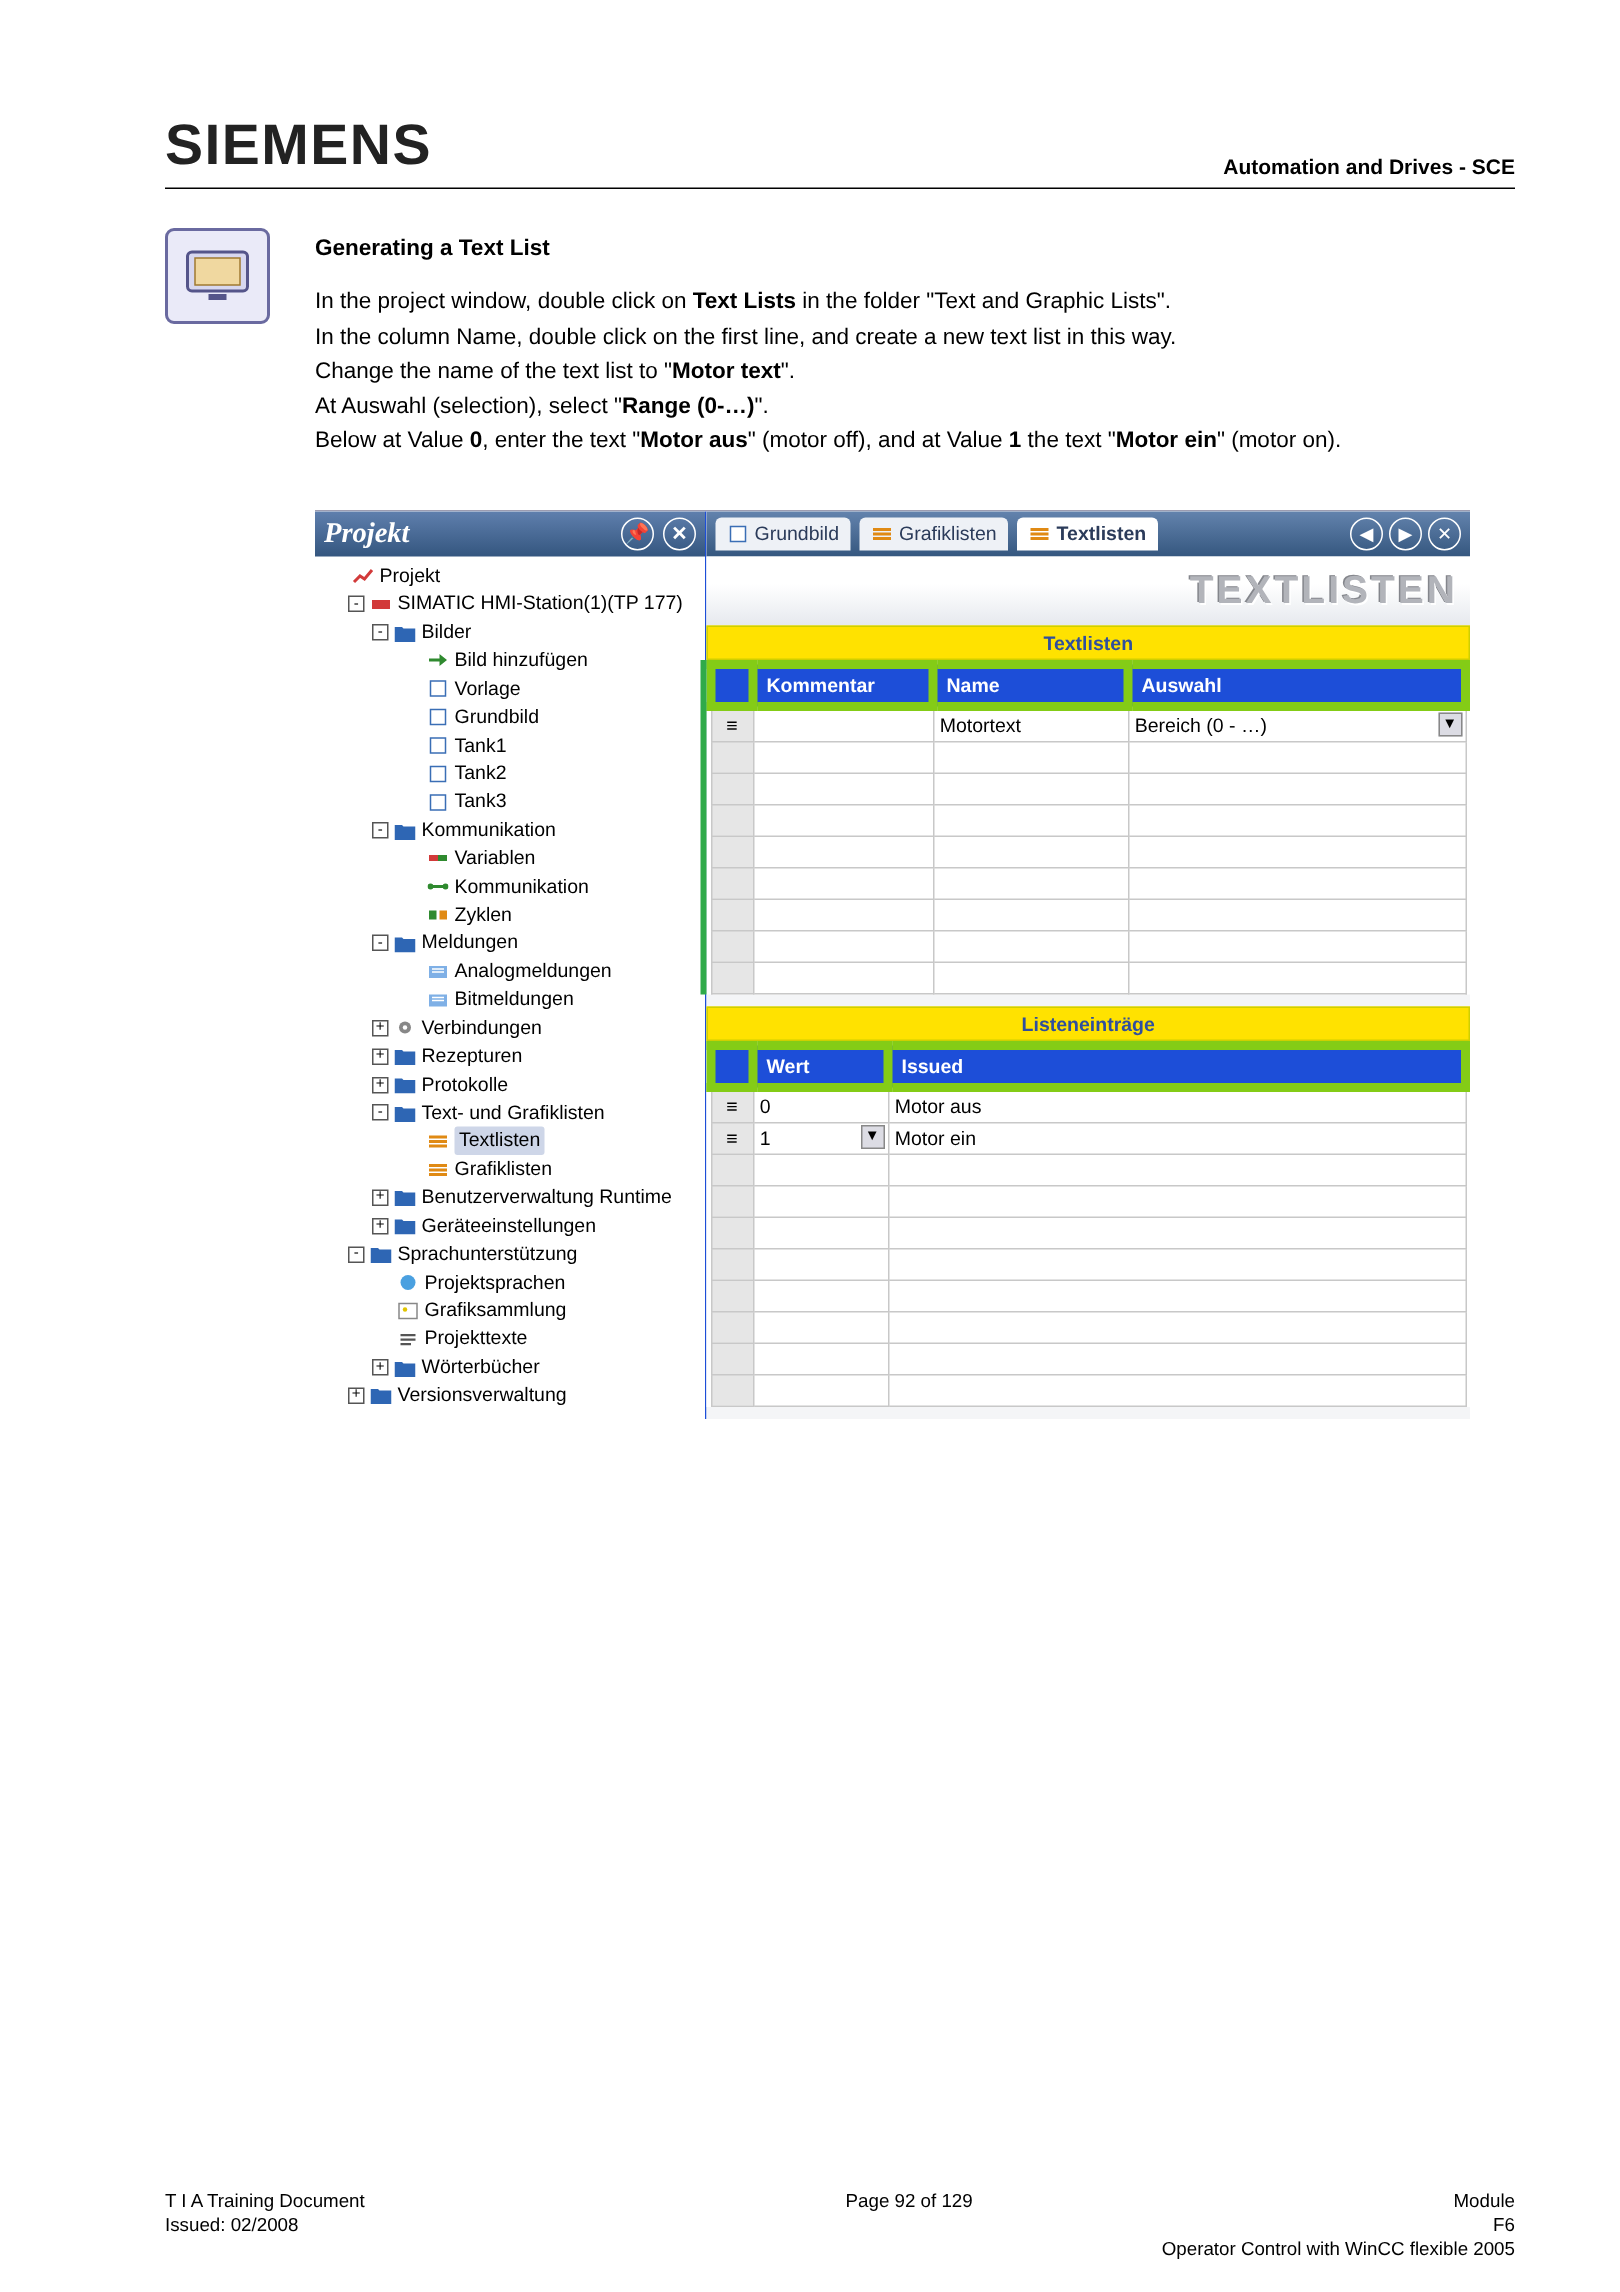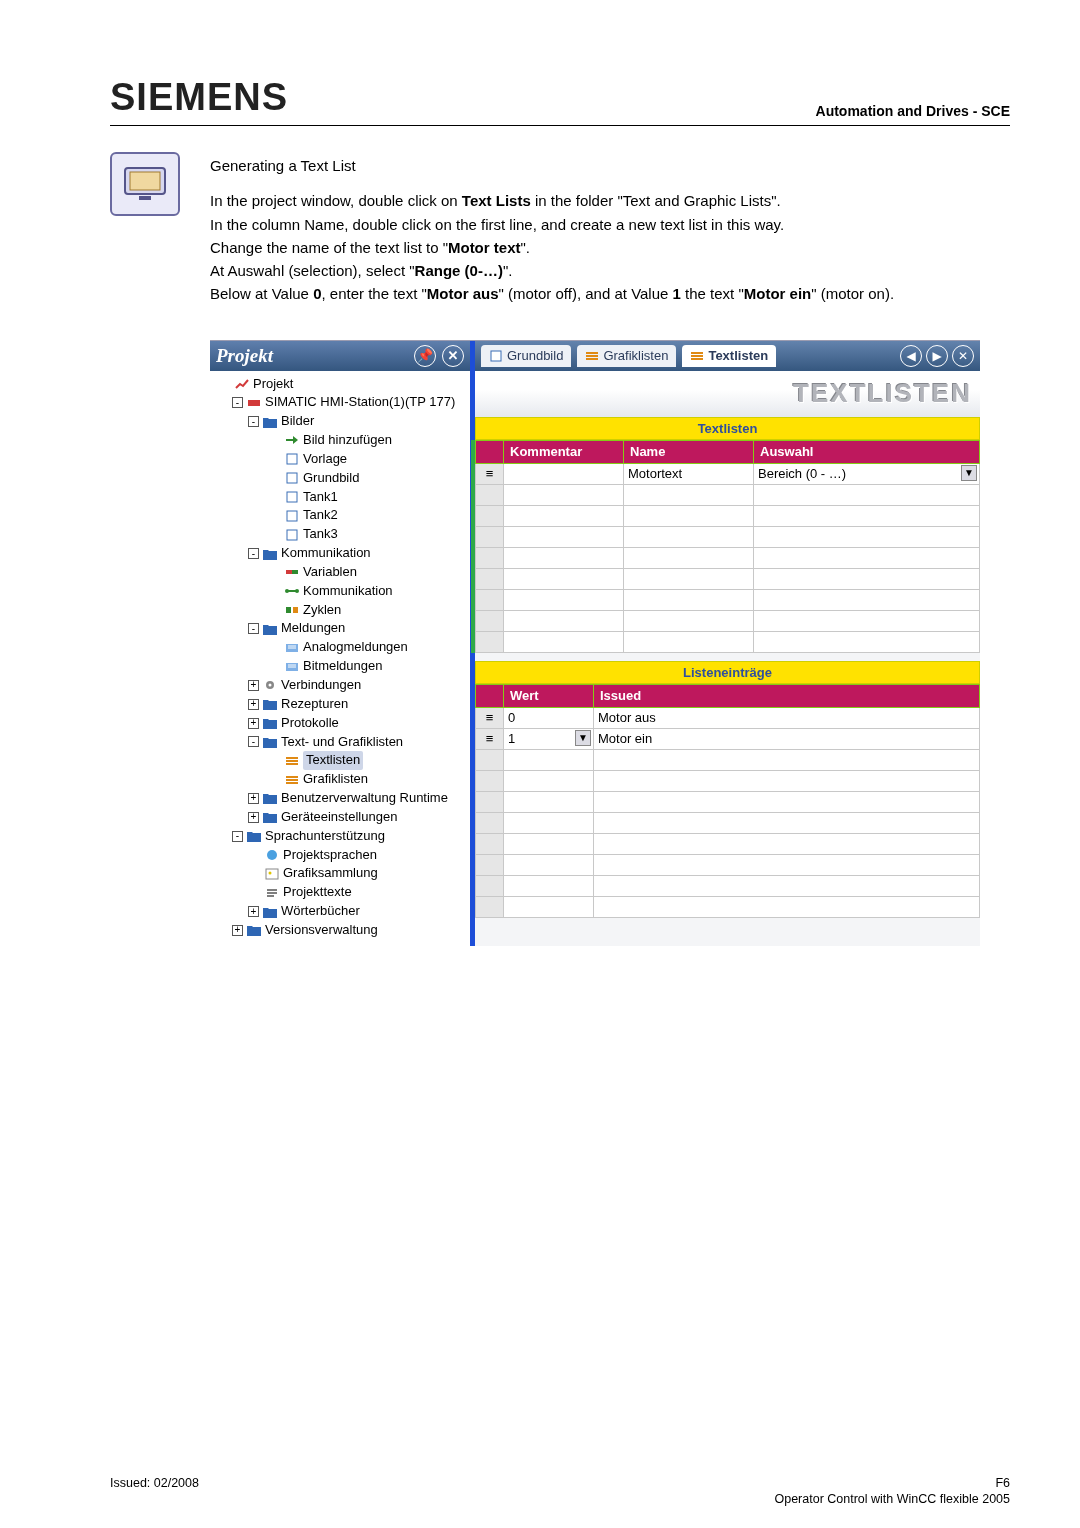--- a/index.html
+++ b/index.html
@@ -58,42 +58,42 @@
     border: 2px solid #6a6aa0;
     border-radius: 6px;
     box-sizing: border-box;
     background: #eaeaf8;
     display: flex;
     align-items: center;
     justify-content: center;
   }
   .monitor-icon svg { width: 44px; height: 36px; }
   .section-title {
-    font-weight: normal;
+    font-weight: bold;
     margin-bottom: 12px;
   }
   .instr-line b { font-weight: bold; }
 
   
   .screenshot {
     margin-top: 34px;
     margin-left: 100px;
     width: 770px;
     display: flex;
     font-size: 13px;
     color: #000;
     border-top: 1px solid #9c9cb0;
     align-items: stretch;
   }
 
   
   .projpane {
     width: 260px;
     background: #fff;
-    border-right: 5px solid #1d4ed8;
+    border-right: 1px solid #1d4ed8;
     display: flex;
     flex-direction: column;
   }
   .projpane-header {
     height: 30px;
     background: linear-gradient(#5f7fad, #34567f);
     display: flex;
     align-items: center;
     justify-content: space-between;
     padding: 0 6px;
@@ -217,27 +217,27 @@
     border: 1px solid #cfcf00;
   }
 
   .grid {
     border-collapse: collapse;
     width: 100%;
     background: #fff;
     table-layout: fixed;
   }
   .grid th {
-    background: #be185d;
+    background: #1d4ed8;
     color: #fff;
     font-weight: bold;
     text-align: left;
     font-size: 13px;
     padding: 2px 6px;
-    border: 1px solid #84cc16;
+    border: 6px solid #84cc16;
     height: 18px;
   }
   .grid td {
     border: 1px solid #c8c8c8;
     padding: 1px 4px;
     height: 18px;
     font-size: 13px;
     vertical-align: middle;
   }
   .rowmarker {
@@ -735,20 +735,25 @@
                 <td></td>
               </tr>
             </tbody>
         </table>
       </div>
     </div>
   </div>
 
   <div class="footer">
     <div class="footer-row">
+      <span>T I A  Training Document</span>
+      <span>Page 92 of 129</span>
+      <span class="footer-col-r">Module</span>
+    </div>
+    <div class="footer-row">
       <span>Issued: 02/2008</span>
       <span></span>
       <span class="footer-col-r">F6</span>
     </div>
     <div class="footer-row">
       <span></span>
         <span></span>
       <span class="footer-col-r">Operator Control with WinCC flexible 2005</span>
     </div>
   </div>

